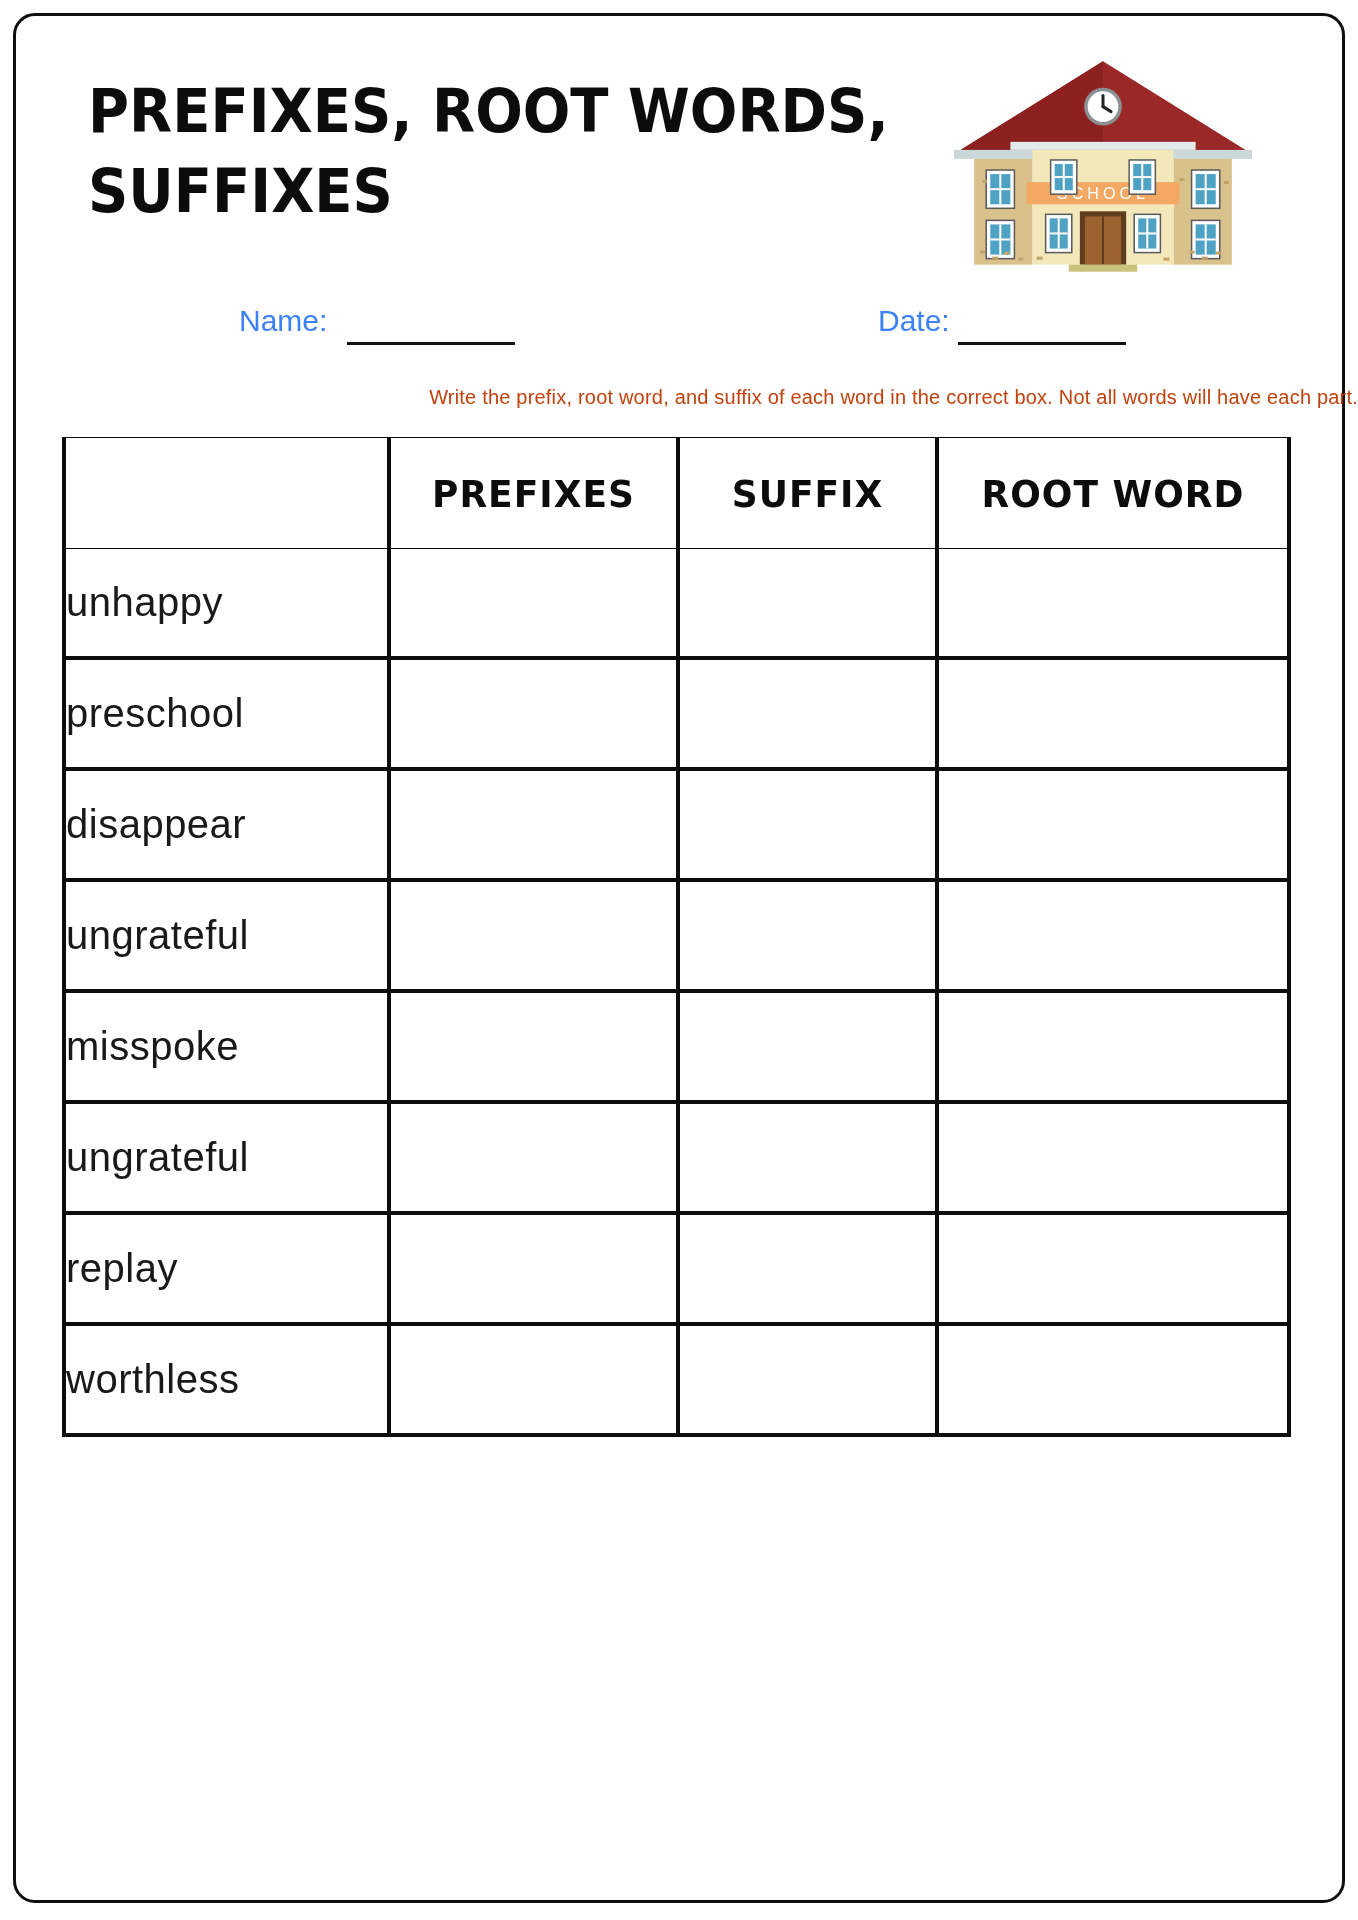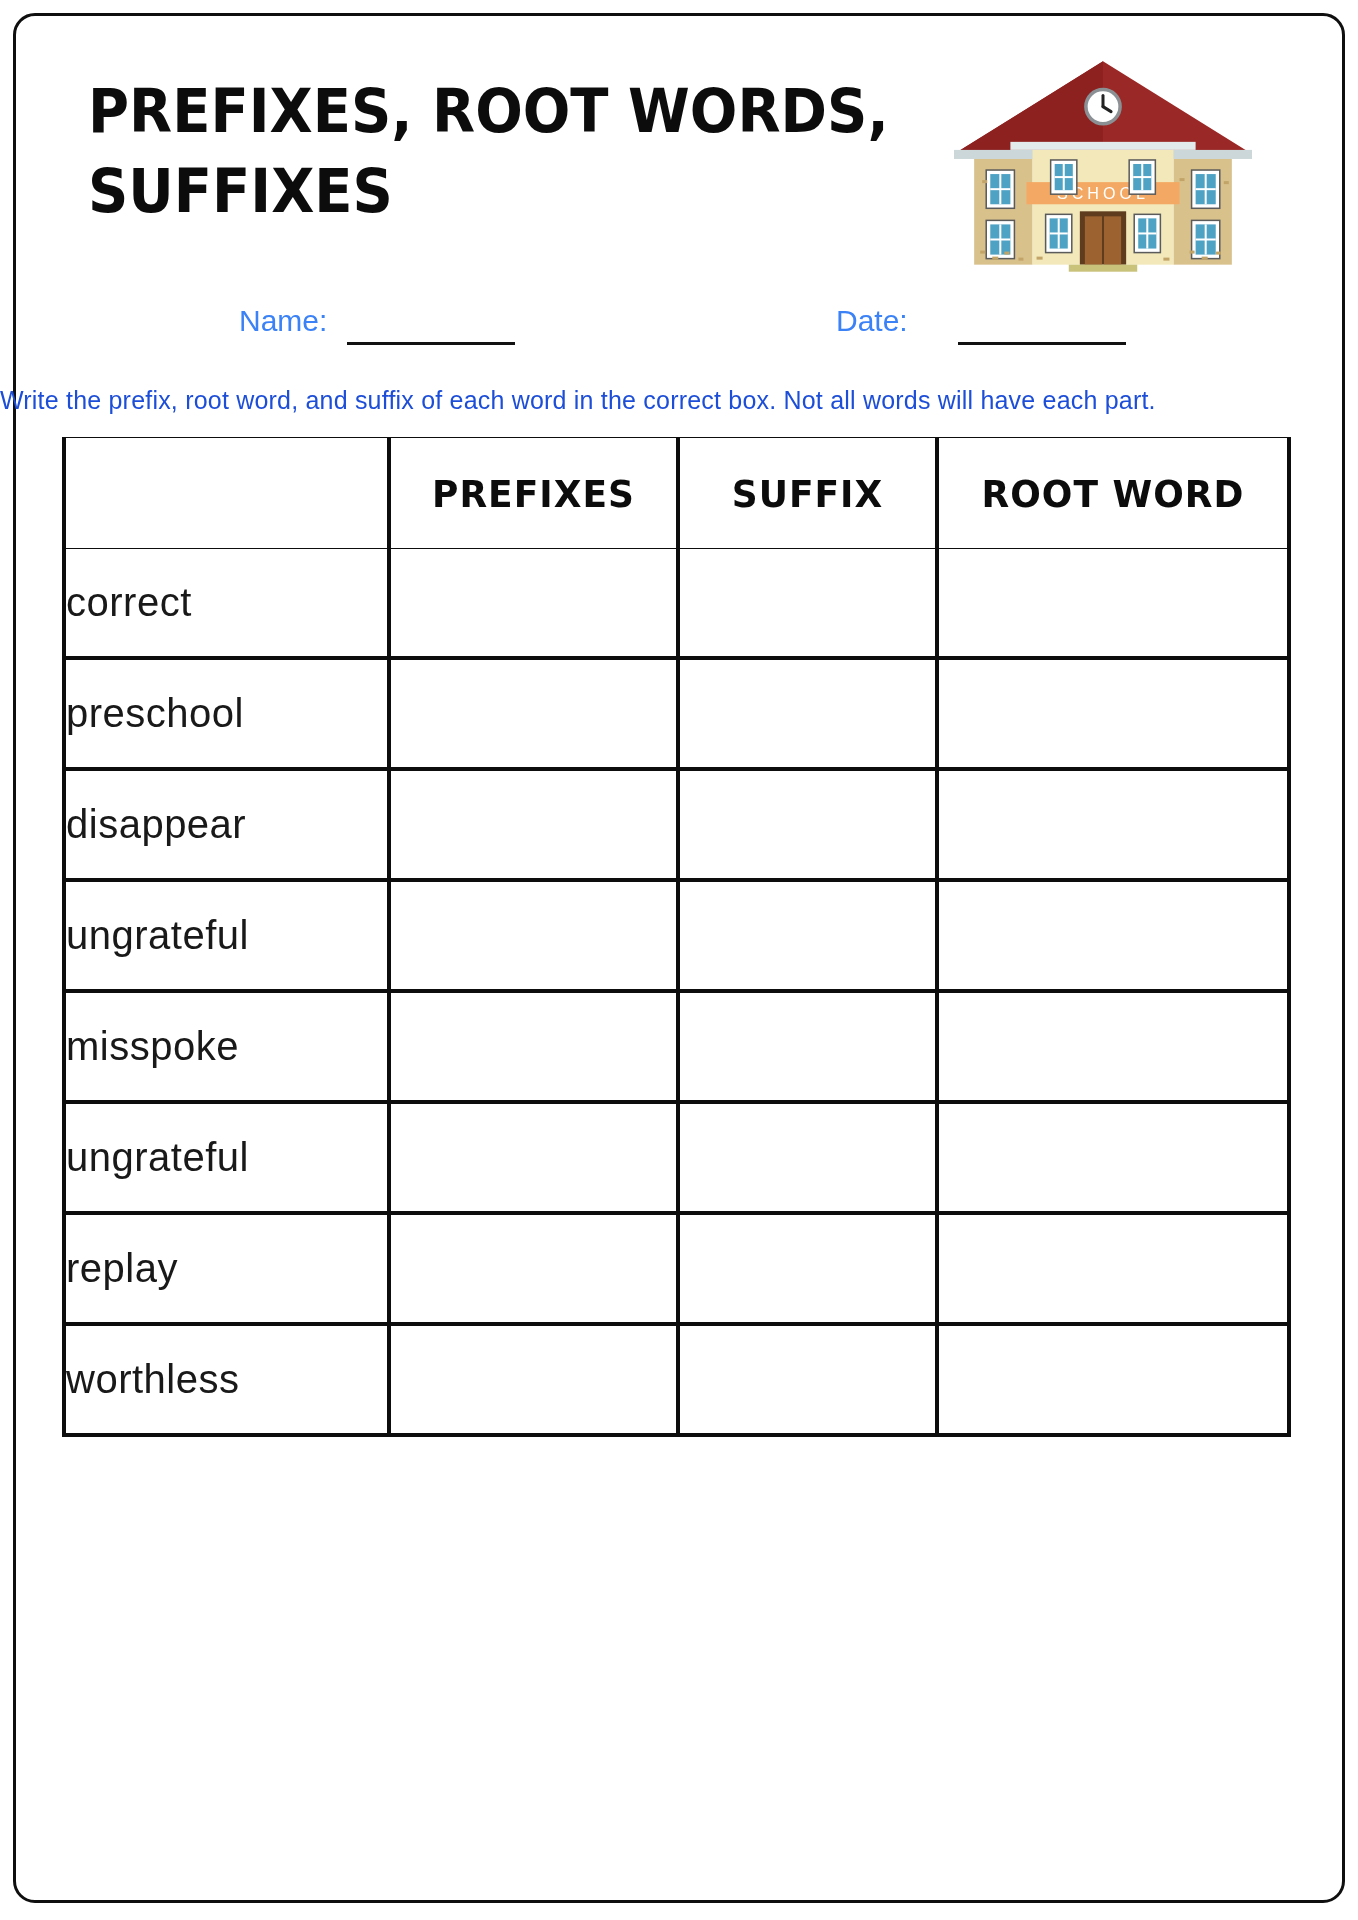--- a/index.html
+++ b/index.html
@@ -35,37 +35,37 @@
     left:952px; top:52px;
     width:302px; height:224px;
   }
   .field-label {
     position:absolute;
     top:304px;
     font-size:30px;
     color:#3b82f6;
   }
   .name-label { left:239px; }
-  .date-label { left:836px;text-align:center; }
+  .date-label { left:878px;text-align:center; }
   .fill-line {
     position:absolute;
     top:312px;
     height:30px;
     border-bottom:3px solid #111;
   }
   .name-line { left:347px; width:168px; }
   .date-line { left:958px; width:168px; }
   .instruction {
     position:absolute;
     left:0; top:386px;
     width:1358px;
-    text-align:left;
-    font-size:25px;
+    text-align:right;
+    font-size:20px;
     letter-spacing:0.2px;
-    color:#1d4ed8;
+    color:#c2410c;
   }
   table.worksheet {
     position:absolute;
     left:62px; top:437px;
     border-collapse:collapse;
     table-layout:fixed;
   }
   table.worksheet col.c0 { width:325px; }
   table.worksheet col.c1 { width:289px; }
   table.worksheet col.c2 { width:259px; }
@@ -227,21 +227,21 @@
     <thead>
       <tr>
         <th class="head-cell"></th>
         <th class="head-cell">PREFIXES</th>
         <th class="head-cell">SUFFIX</th>
         <th class="head-cell">ROOT WORD</th>
       </tr>
     </thead>
     <tbody>
       <tr>
-        <td class="word-cell">correct</td>
+        <td class="word-cell">unhappy</td>
         <td class="answer-cell"></td>
         <td class="answer-cell"></td>
         <td class="answer-cell"></td>
       </tr>
       <tr>
         <td class="word-cell">preschool</td>
         <td class="answer-cell"></td>
         <td class="answer-cell"></td>
         <td class="answer-cell"></td>
       </tr>

